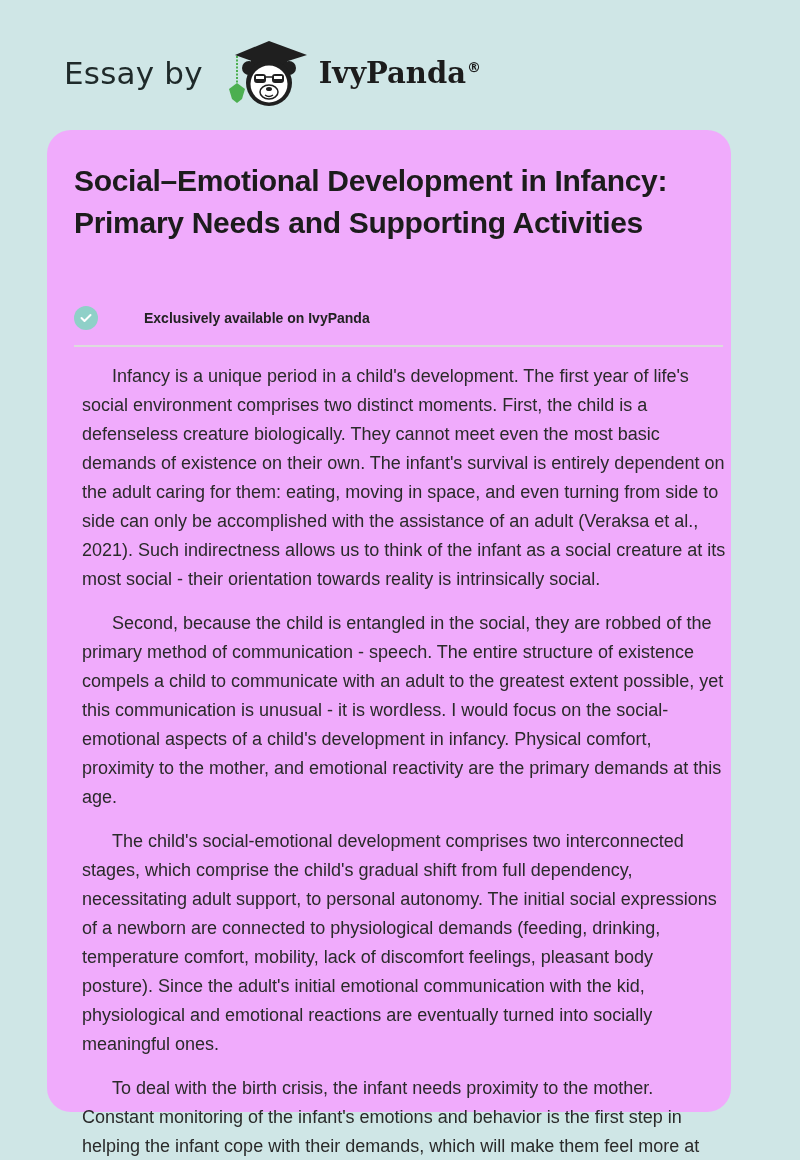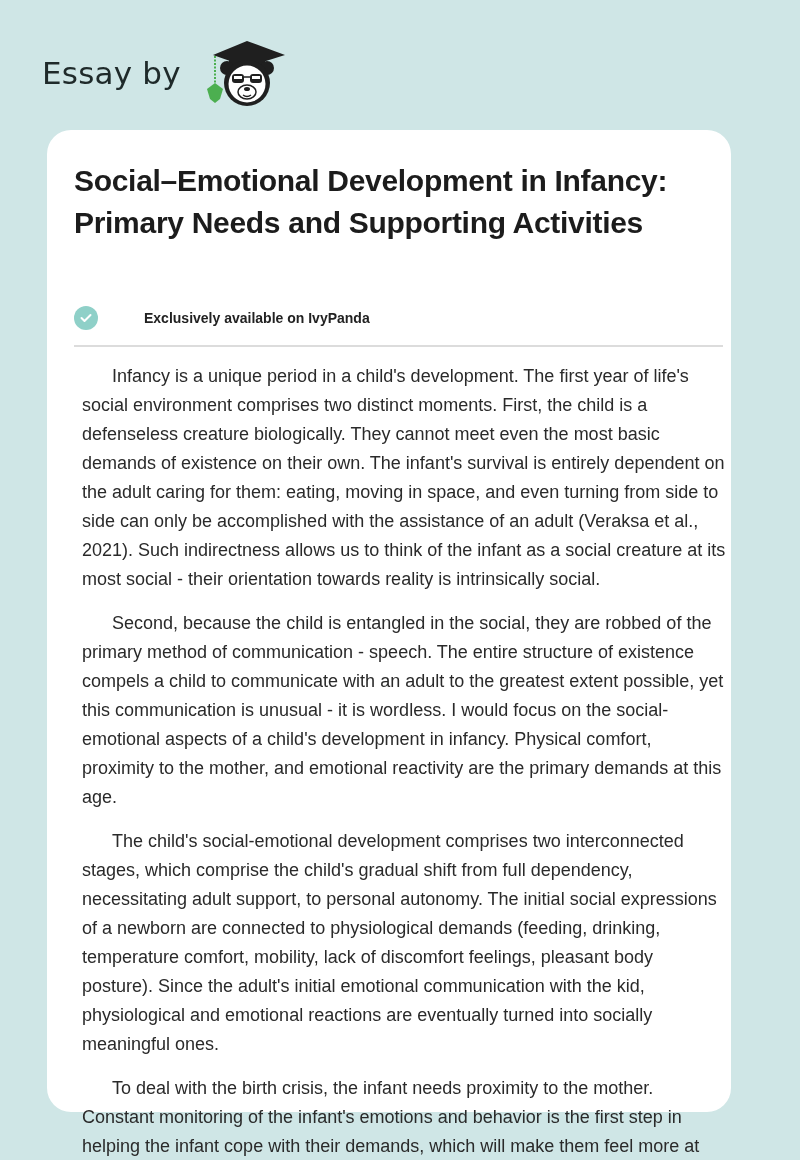--- a/index.html
+++ b/index.html
@@ -4,39 +4,39 @@
   <style>
     html, body { margin: 0; padding: 0; }
     body {
       width: 800px; height: 1160px;
       background: #cfe6e6;
       position: relative;
       overflow: hidden;
       font-family: "Liberation Sans", sans-serif;
     }
     .brand {
-      position: absolute; left: 42px; top: 38px;
+      position: absolute; left: 64px; top: 38px;
       height: 70px; display: flex; align-items: center; justify-content: space-between;
     }
     .brand-prefix {
       font-family: "DejaVu Sans", sans-serif;
       font-size: 31px; color: #1f2a2a; letter-spacing: 0.2px;
       margin-right: 18px;
     }
     .logo-mark { width: 92px; height: 72px; margin-right: 6px; }
     .brand-name {
       font-family: "DejaVu Serif", serif;
       font-weight: bold; font-size: 29px; color: #1c1c1c;
     }
     .brand-reg { font-size: 14px; vertical-align: super; margin-left: 1px; font-family: "DejaVu Sans", sans-serif; }
 
     .card {
       position: absolute; left: 47px; top: 130px;
       width: 684px; height: 982px;
-      background: #ffffff; border-radius: 24px;
+      background: #f0abfc; border-radius: 24px;
     }
     .title {
       position: absolute; left: 27px; top: 30px; width: 650px;
       margin: 0;
       font-family: "Liberation Sans", sans-serif;
       font-weight: bold; font-size: 30px; line-height: 42px;
       color: #1c1c1c; letter-spacing: -0.3px;
     }
     .badge {
       position: absolute; left: 27px; top: 176px;
@@ -84,20 +84,21 @@
     <rect x="33" y="37" width="12" height="9" rx="3" fill="#1f1f1f"></rect>
     <rect x="51" y="37" width="12" height="9" rx="3" fill="#1f1f1f"></rect>
     <line x1="45" y1="40" x2="51" y2="40" stroke="#1f1f1f" stroke-width="1.5"></line>
     <rect x="35" y="39" width="8" height="3" fill="#ffffff"></rect>
     <rect x="53" y="39" width="8" height="3" fill="#ffffff"></rect>
 
     <ellipse cx="48" cy="55" rx="9" ry="7" fill="#ffffff" stroke="#1f1f1f" stroke-width="1.5"></ellipse>
     <ellipse cx="48" cy="52" rx="3" ry="2" fill="#1f1f1f"></ellipse>
     <path d="M44,58 Q48,61 52,58" stroke="#1f1f1f" stroke-width="1.3" fill="none"></path>
   </svg>
+  <span class="brand-name"><span>IvyPanda</span><span class="brand-reg">®</span></span>
 </header>
 
 <main class="card">
   <h1 class="title">Social–Emotional Development in Infancy: Primary Needs and Supporting Activities</h1>
 
   <div class="badge">
     <span class="check">
       <svg width="12" height="10" viewBox="0 0 12 10">
           <path d="M1.5,5 L4.5,8 L10.5,2" stroke="#ffffff" stroke-width="2" fill="none" stroke-linecap="round" stroke-linejoin="round"></path>
         </svg>

